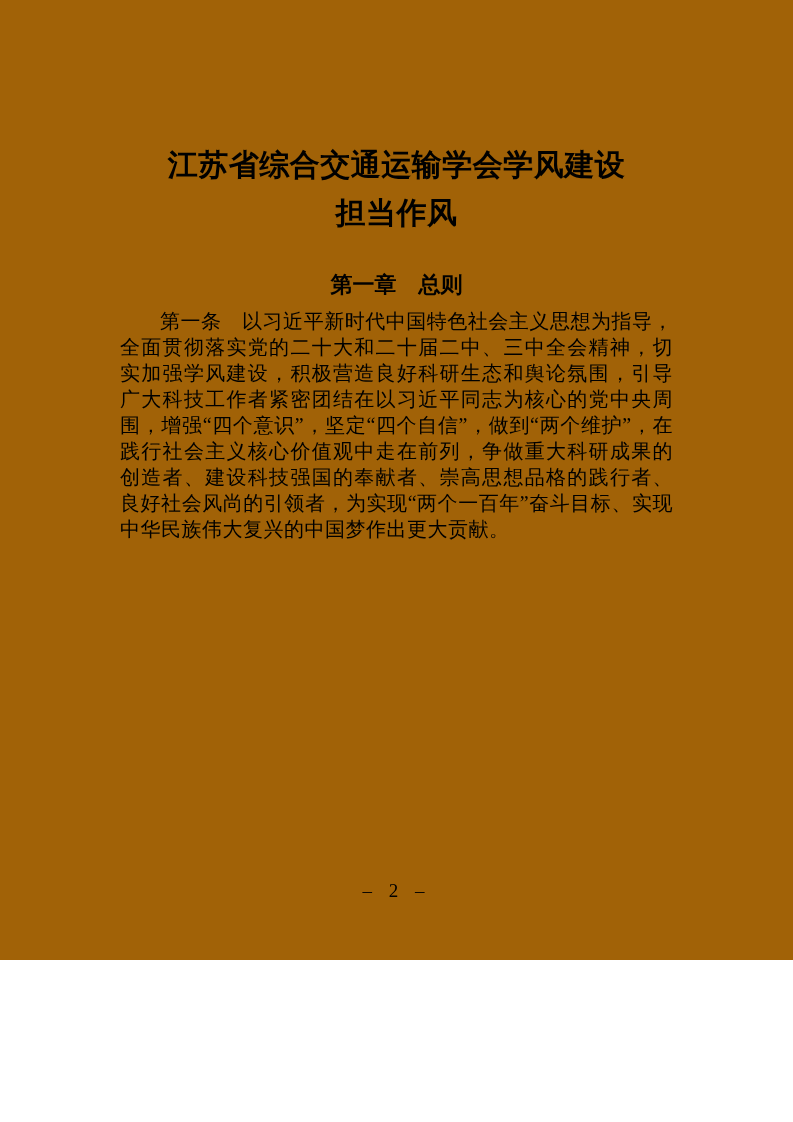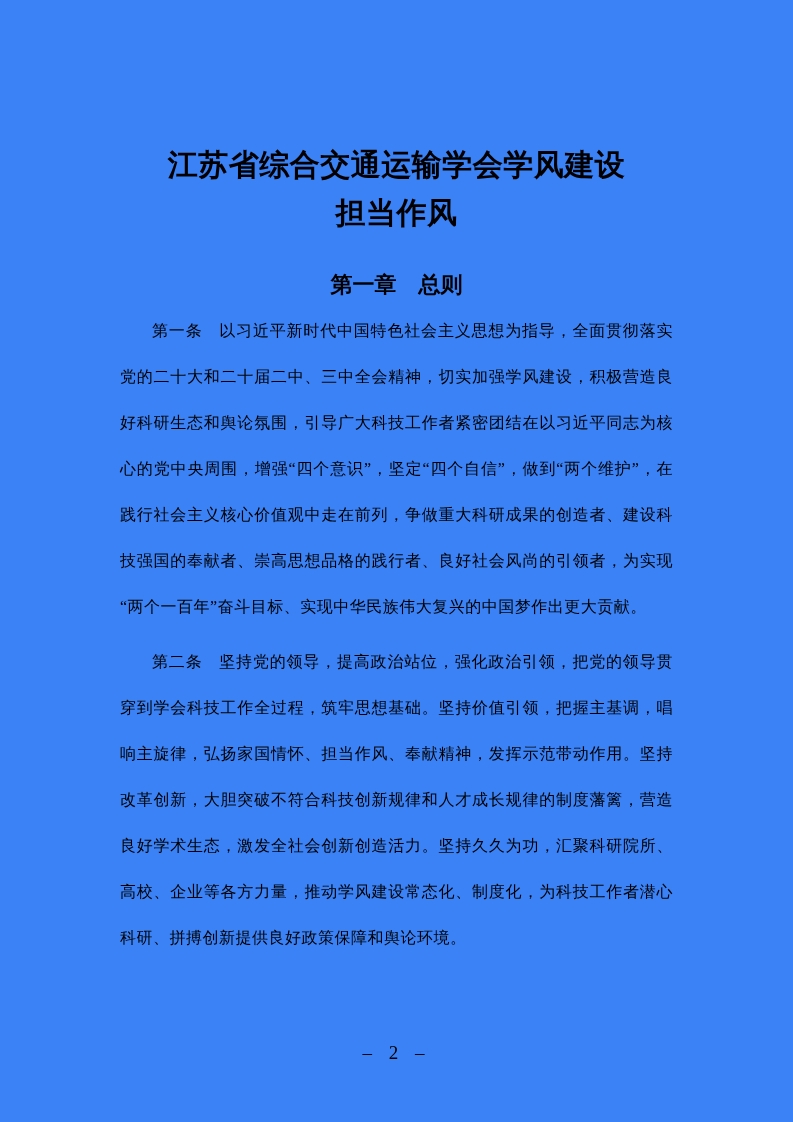--- a/index.html
+++ b/index.html
@@ -1,23 +1,23 @@
 <!DOCTYPE html>
 <html lang="zh"><head>
 <meta charset="utf-8">
 <title>Document</title>
 <style>
   * { margin: 0; padding: 0; box-sizing: border-box; }
   html, body { background: #ffffff; }
   .page {
     position: relative;
     width: 793px;
-    height: 1122px;
+    height: 960px;
     margin: 0 auto;
-    background: #3b82f6;
+    background: #a16207;
     color: #000000;
     font-family: "Liberation Serif", "DejaVu Serif", serif;
     overflow: hidden;
   }
   .doc-title {
     padding-top: 141px;
     text-align: center;
     font-weight: bold;
     font-size: 30px;
     line-height: 48px;
@@ -30,22 +30,22 @@
     font-size: 22px;
     line-height: 24px;
     font-family: Liberation Serif, serif;
   }
   .doc-body {
     width: 553px;
     margin-left: 120px;
     margin-top: 11px;
   }
   .doc-body p {
-    font-size: 16px;
-    line-height: 46px;
+    font-size: 20px;
+    line-height: 26px;
     text-align: justify;
     text-indent: 2em;
     letter-spacing: 0.5px;
   }
   .doc-body p + p {
     margin-top: 9px;
   }
   .page-footer {
     position: absolute;
     left: 0;
@@ -66,20 +66,19 @@
 
   <div class="doc-title">
     <div>江苏省综合交通运输学会学风建设</div>
     <div>担当作风</div>
   </div>
 
   <div class="chapter-heading">第一章　总则</div>
 
   <div class="doc-body">
     <p>第一条　以习近平新时代中国特色社会主义思想为指导，全面贯彻落实党的二十大和二十届二中、三中全会精神，切实加强学风建设，积极营造良好科研生态和舆论氛围，引导广大科技工作者紧密团结在以习近平同志为核心的党中央周围，增强“四个意识”，坚定“四个自信”，做到“两个维护”，在践行社会主义核心价值观中走在前列，争做重大科研成果的创造者、建设科技强国的奉献者、崇高思想品格的践行者、良好社会风尚的引领者，为实现“两个一百年”奋斗目标、实现中华民族伟大复兴的中国梦作出更大贡献。</p>
-    <p>第二条　坚持党的领导，提高政治站位，强化政治引领，把党的领导贯穿到学会科技工作全过程，筑牢思想基础。坚持价值引领，把握主基调，唱响主旋律，弘扬家国情怀、担当作风、奉献精神，发挥示范带动作用。坚持改革创新，大胆突破不符合科技创新规律和人才成长规律的制度藩篱，营造良好学术生态，激发全社会创新创造活力。坚持久久为功，汇聚科研院所、高校、企业等各方力量，推动学风建设常态化、制度化，为科技工作者潜心科研、拼搏创新提供良好政策保障和舆论环境。</p>
   </div>
 
   <div class="page-footer">
     <span class="page-number">– 2 –</span>
   </div>
 
 </div>
 
 </body></html>

